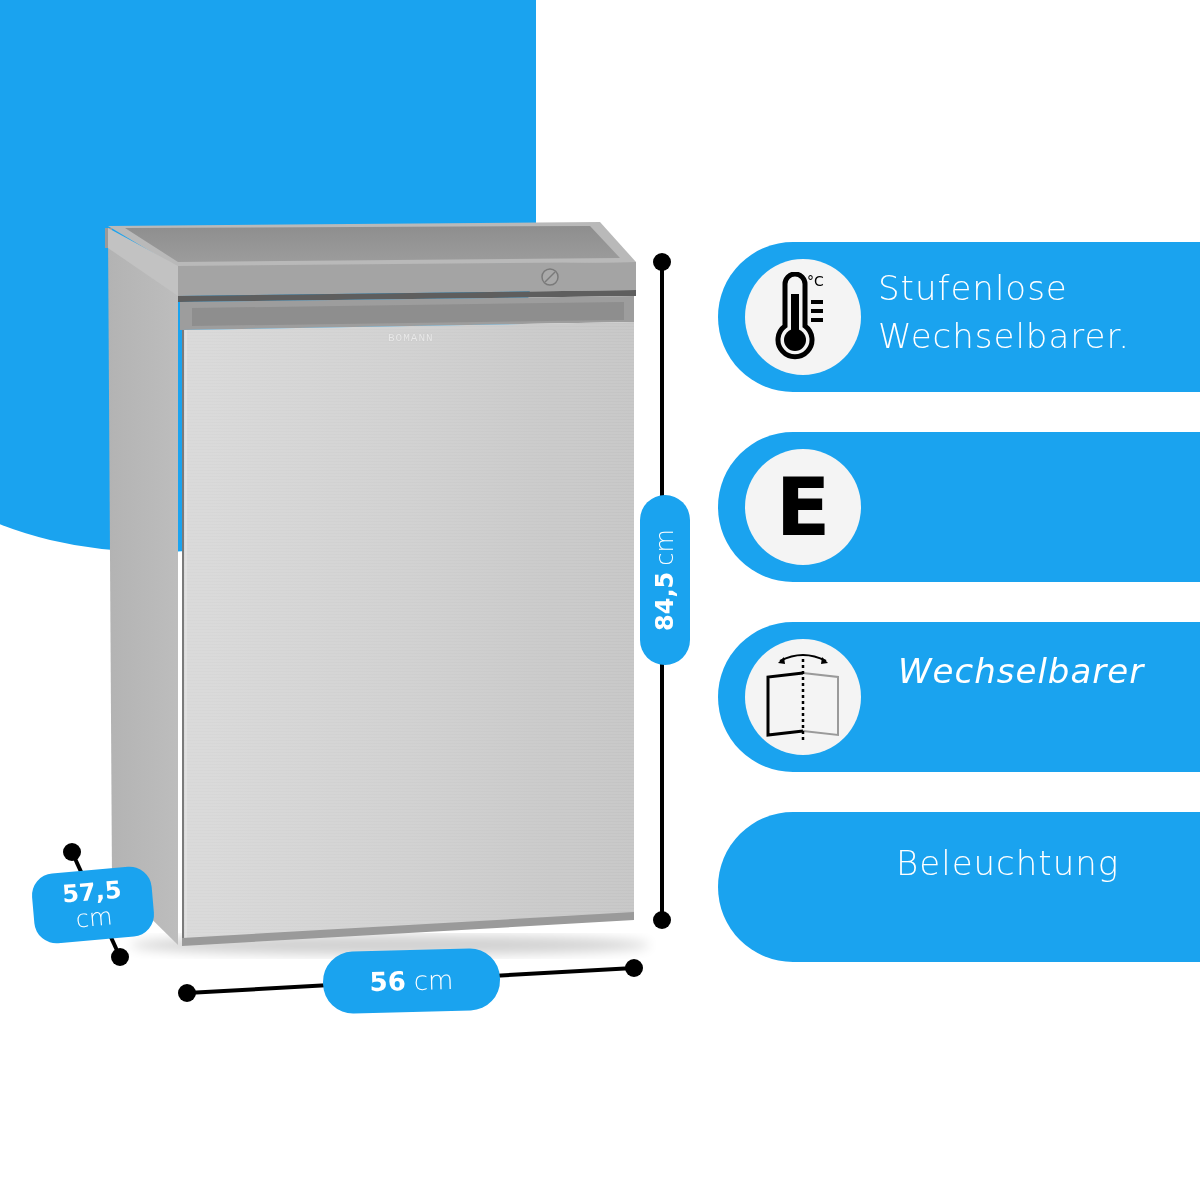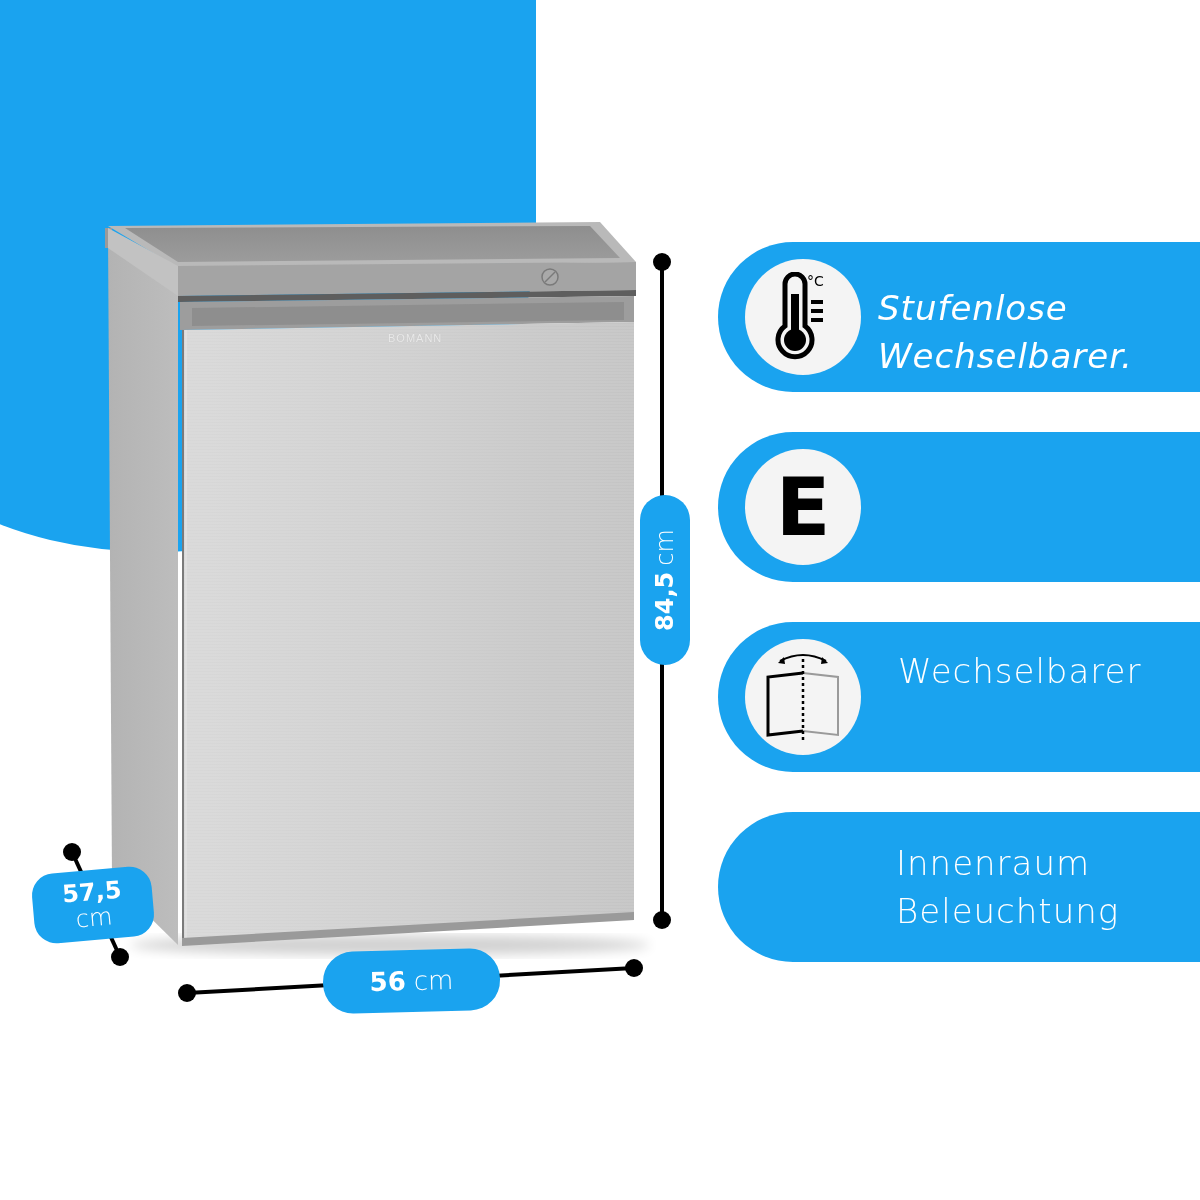--- a/index.html
+++ b/index.html
@@ -12,21 +12,21 @@
     background: #1aa3ef;
     border-radius: 0 0 58% 42% / 0 0 36% 18%;
   }
 
   
   .fridge { position: absolute; left: 0; top: 0; width: 700px; height: 1000px; }
   .fridge svg { position: absolute; left: 0; top: 0; }
 
   .brand {
     position: absolute; left: 388px; top: 332px;
-    font-family: Liberation Sans, sans-serif; font-size: 11px; letter-spacing: 1px;
+    font-family: Liberation Mono, monospace; font-size: 11px; letter-spacing: 1px;
     color: #e9e9e9; text-shadow: 0 0 1px #bdbdbd;
   }
 
   
   .dim-pill {
     position: absolute; background: #1aa3ef; color: #fff;
     font-family: "DejaVu Sans", sans-serif;
     display: flex; align-items: center; justify-content: center;
   }
   .dim-width {
@@ -63,23 +63,23 @@
     position: absolute; left: 27px; top: 17px;
     width: 116px; height: 116px; border-radius: 50%;
     background: #f4f4f4;
     display: flex; align-items: center; justify-content: center;
   }
   .feature .label {
     position: absolute; color: #ffffff;
     font-family: "DejaVu Sans", sans-serif; font-weight: 200;
     font-size: 34px; line-height: 48px; letter-spacing: 1px;
   }
-  .f1 { top: 242px; }  .f1 .label { left: 160px; top: 42px; font-style: italic; }
+  .f1 { top: 242px; }  .f1 .label { left: 160px; top: 22px; }
   .f2 { top: 432px; }  .f2 .label { left: 172px; top: 27px; }
-  .f3 { top: 622px; }  .f3 .label { left: 180px; top: 25px; }
+  .f3 { top: 622px; }  .f3 .label { left: 180px; top: 25px; font-style: italic; }
   .f4 { top: 812px; }  .f4 .label { left: 178px; top: 27px; }
 
   .big-e {
     font-family: "DejaVu Sans", sans-serif; font-weight: bold; font-size: 80px; color: #000;
     line-height: 1; margin-top: 2px;
   }
 </style>
 </head>
 <body>
 
@@ -205,16 +205,15 @@
       <line x1="45" y1="12" x2="45" y2="96" stroke="#000" stroke-width="2.5" stroke-dasharray="3,3"></line>
     </svg>
   </div>
   <div class="label">
     <div>Wechselbarer</div>
   </div>
 </div>
 
 <div class="feature f4">
   <div class="label">
-    <div>Innenraum</div>
     <div>Beleuchtung</div>
   </div>
 </div>
 
 </body></html>

